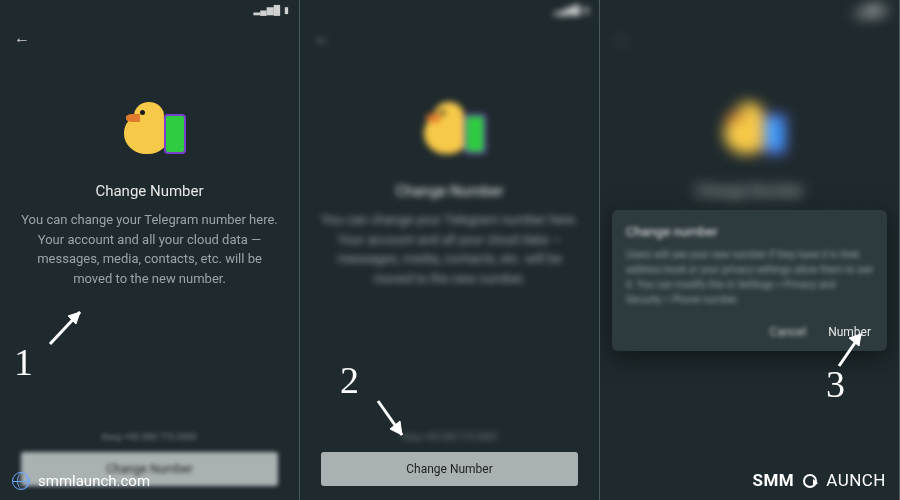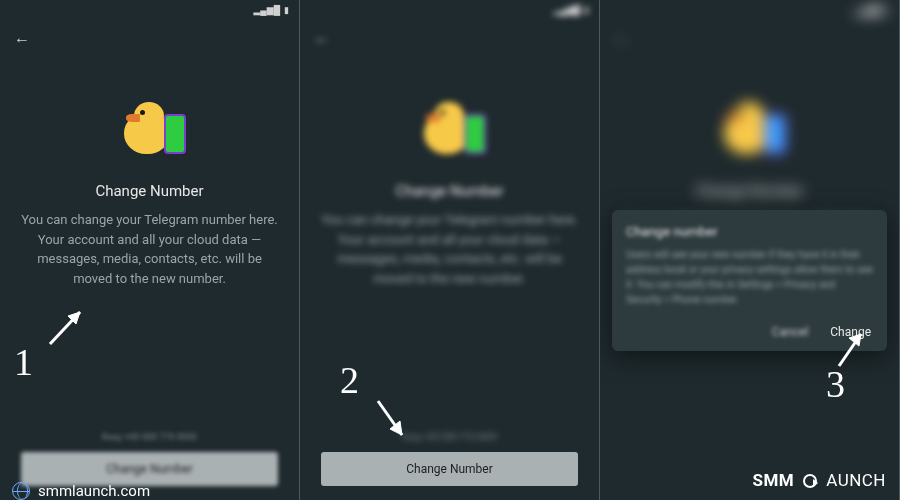--- a/index.html
+++ b/index.html
@@ -28,21 +28,21 @@
   .dialog-title { color: #e8e8e8; font-size: 13px; margin-bottom: 8px; filter: blur(2px); }
   .dialog-body { color: #9aa5a8; font-size: 10px; line-height: 1.5; filter: blur(2.5px); }
   .dialog-actions { display: flex; justify-content: flex-end; gap: 18px; margin-top: 14px; }
   .dialog-btn { color: #e8e8e8; font-size: 12px; padding: 4px 2px; }
   .dialog-btn.muted { filter: blur(2px); opacity: .8; }
   
   .step-num { position: absolute; color: #fff; font-family: Georgia, "Times New Roman", serif; font-size: 38px; }
   .arrow { position: absolute; }
   .arrow svg { stroke: #fff; fill: #fff; }
   
-  .footer-left { position: absolute; left: 12px; bottom: 0; display: flex; align-items: center; gap: 8px; color: #fff; font-size: 15px; }
+  .footer-left { position: absolute; left: 12px; bottom: 10px; display: flex; align-items: center; gap: 8px; color: #fff; font-size: 15px; }
   .globe { width: 18px; height: 18px; border: 1.5px solid #6fa8ff; border-radius: 50%; position: relative; }
   .globe::before, .globe::after { content: ""; position: absolute; border-color: #6fa8ff; }
   .globe::before { left: 0; right: 0; top: 50%; border-top: 1.5px solid #6fa8ff; }
   .globe::after { top: 0; bottom: 0; left: 50%; width: 9px; margin-left: -4.5px; border: 1.5px solid #6fa8ff; border-radius: 50%; border-top: none; border-bottom: none; }
   .footer-right { position: absolute; right: 14px; bottom: 10px; color: #fff; font-size: 17px; font-weight: 700; letter-spacing: .5px; display: flex; align-items: center; gap: 8px; }
   .fr-thin { font-weight: 400; }
   .fr-circ { display: inline-block; width: 14px; height: 14px; border: 2px solid #fff; border-radius: 50%; margin: 0 1px; position: relative; top: 1px; }
   .fr-circ::after { content: ""; position: absolute; right: -3px; top: 3px; width: 0; height: 0; border-left: 5px solid #fff; border-top: 4px solid transparent; border-bottom: 4px solid transparent; }
 </style>
 </head>
@@ -136,21 +136,21 @@
         </div>
       </div>
       <div class="title">Change Number</div>
       <div class="desc">You can change your Telegram number here. Your account and all your cloud data — messages, media, contacts, etc. will be moved to the new number.</div>
     </div>
     <div class="dialog">
       <div class="dialog-title">Change number</div>
       <div class="dialog-body">Users will see your new number if they have it in their address book or your privacy settings allow them to see it. You can modify this in Settings &gt; Privacy and Security &gt; Phone number.</div>
       <div class="dialog-actions">
         <span class="dialog-btn muted">Cancel</span>
-        <span class="dialog-btn">Change</span>
+        <span class="dialog-btn">Number</span>
       </div>
     </div>
     <div class="step-num" style="right:54px; top:362px;">3</div>
     <div class="arrow" style="right:24px; top:324px;">
       <svg width="44" height="50">
           <line x1="8" y1="42" x2="30" y2="10" stroke-width="3"></line>
           <polygon points="30,10 18,14 28,22"></polygon>
         </svg>
     </div>
   </div>

